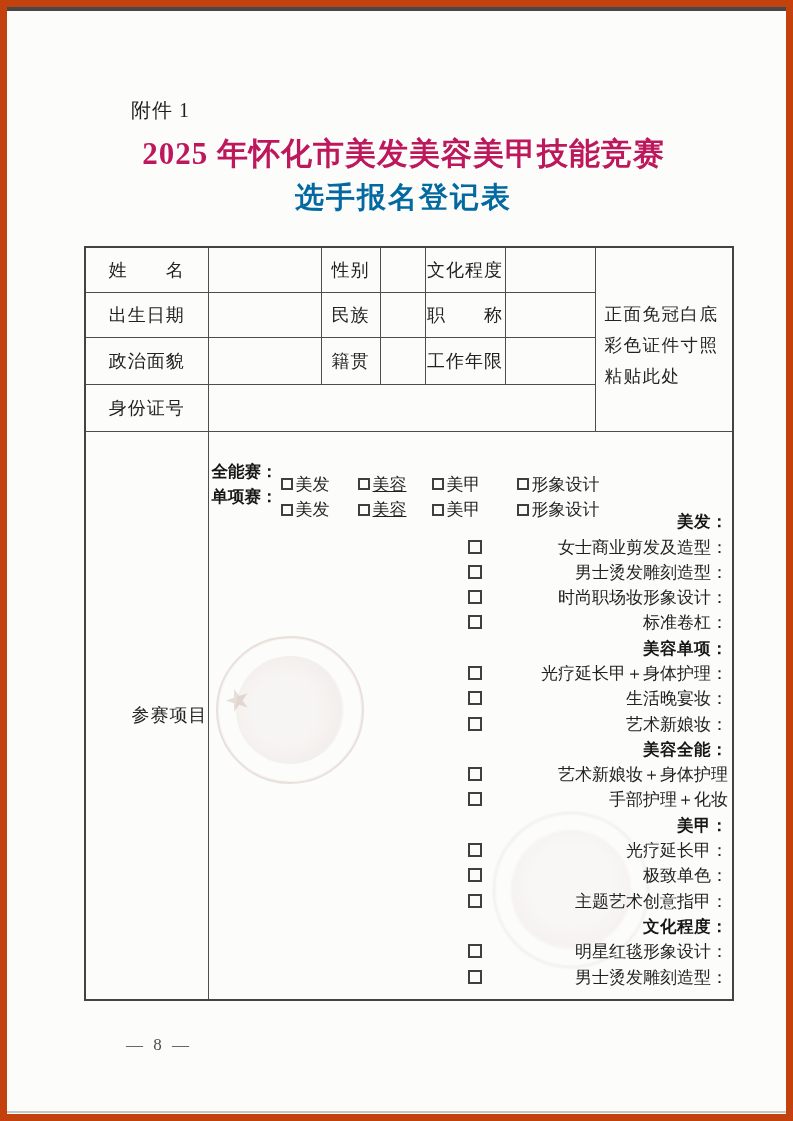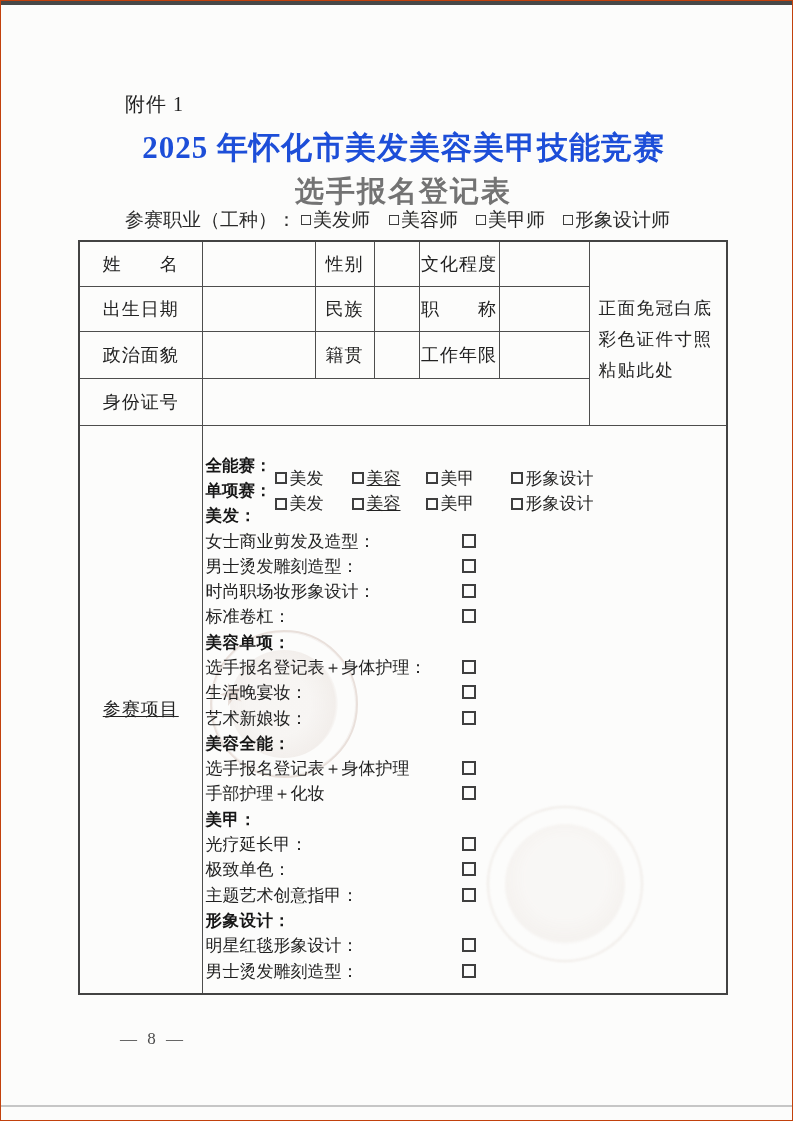--- a/index.html
+++ b/index.html
@@ -2,32 +2,32 @@
 <html><head>
 <meta charset="utf-8">
 <style>
   * { margin:0; padding:0; box-sizing:border-box; }
   html,body { background:#e9e9e9; }
   .page {
     position:relative;
     width:793px; height:1121px;
     margin:0 auto;
     background:#fcfcfb;
-    border:1px solid #c2410c;
+    border:7px solid #c2410c;
     overflow:hidden;
     font-family:"Liberation Serif","DejaVu Serif",serif;
     color:#1f1f1f;
   }
   .scan-top-edge { position:absolute; left:0; top:0; width:100%; height:4px; background:#484848; }
   .scan-bottom-edge { position:absolute; left:0; top:1104px; width:100%; height:2px; background:#c6c6c6; }
 
   .attachment { position:absolute; left:124px; top:90px; font-size:20px; letter-spacing:1px; }
   .title-wrap { position:absolute; left:0; top:126px; width:100%; padding-left:14px; text-align:center; }
-  .title-line1 { font-size:31px; font-weight:bold; letter-spacing:1px; color:#1d4ed8; }
-  .title-line2 { font-size:29px; font-weight:bold; letter-spacing:2px; margin-top:3px; color:#737373; }
+  .title-line1 { font-size:31px; font-weight:bold; letter-spacing:1px; color:#be185d; }
+  .title-line2 { font-size:29px; font-weight:bold; letter-spacing:2px; margin-top:3px; color:#0369a1; }
 
   .occupation { position:absolute; left:124px; top:206px; display:flex; align-items:center; font-size:19px; white-space:nowrap; color:#2a2a2a; }
   .occupation .occ-opt { display:inline-flex; align-items:center; }
   .occupation .occ-opt .cb-occ { margin-right:2px; }
   .occ-opt.o0 { margin-left:5px; } .occ-opt.o1 { margin-left:19px; }
   .occ-opt.o2 { margin-left:18px; } .occ-opt.o3 { margin-left:18px; }
 
   .cb { display:inline-block; border:2px solid #3f3f3f; background:transparent; vertical-align:middle; }
   .cb-occ  { width:10px; height:10px; border-width:1.5px; }
   .cb-sm   { width:12px; height:12px; margin-right:3px; }
@@ -41,24 +41,24 @@
     border:1px solid #4d4d4d;
     font-size:18px;
     vertical-align:middle;
     color:#222;
   }
   table.form { border:2px solid #434343; }
   td.lbl { text-align:center; letter-spacing:1px; }
   td.blank { background:transparent; }
   td.photo-cell { vertical-align:middle; padding:19px 7px 6px 9px; }
   .photo-note { font-size:17.5px; line-height:31px; letter-spacing:1.5px; color:#242424; }
-  td.entry-label-cell { text-align:center; font-size:18px; letter-spacing:1px;text-decoration:underline; }
+  td.entry-label-cell { text-align:right; font-size:18px; letter-spacing:1px; }
   td.entry-content-cell { vertical-align:top; padding:18px 4px 0 3px; position:relative; }
 
-  .entry-line { position:relative; height:25.3px; line-height:25.3px; font-size:17px; white-space:nowrap; color:#222; }
+  .entry-line { position:relative; height:25.3px; line-height:25.3px; font-size:17px; white-space:nowrap; color:#222;text-align:right; }
   .entry-line.header { font-weight:bold; font-family:"Liberation Sans","DejaVu Sans",sans-serif; font-size:16.5px; letter-spacing:0.5px; color:#161616; }
   .entry-line.group { font-size:17px; display:flex; align-items:center; }
   .group-label { font-weight:bold; font-family:"Liberation Sans","DejaVu Sans",sans-serif; font-size:16.5px; color:#161616; }
   .group-option { display:inline-flex; align-items:center;margin-top:26px; }
   .group-option.opt0 { margin-left:3px; }
   .group-option.opt1 { margin-left:28px;text-decoration:underline; }
   .group-option.opt2 { margin-left:25px; }
   .group-option.opt3 { margin-left:36px;font-family:Liberation Serif, serif; }
 
   .page-number { position:absolute; left:119px; top:1028px; font-size:17px; letter-spacing:3px; color:#4c4c4c; }
@@ -98,40 +98,20 @@
   <div class="scan-top-edge"></div>
   <div class="scan-bottom-edge"></div>
 
   <div class="attachment">附件 1</div>
 
   <div class="title-wrap">
     <div class="title-line1">2025 年怀化市美发美容美甲技能竞赛</div>
     <div class="title-line2">选手报名登记表</div>
   </div>
 
-  <div class="occupation">
-    <span>参赛职业（工种）：</span>
-
-  <span class="occ-opt o0">
-        <span class="cb cb-occ"></span>
-        <span>美发师</span>
-      </span>
-      <span class="occ-opt o1">
-        <span class="cb cb-occ"></span>
-        <span>美容师</span>
-      </span>
-      <span class="occ-opt o2">
-        <span class="cb cb-occ"></span>
-        <span>美甲师</span>
-      </span>
-      <span class="occ-opt o3">
-        <span class="cb cb-occ"></span>
-        <span>形象设计师</span>
-      </span>
-    </div>
 
   <div class="seal seal-1">
     <div class="seal-inner"></div>
     <div class="seal-star">★</div>
   </div>
   <div class="seal seal-2">
     <div class="seal-inner"></div>
   </div>
 
   <table class="form">
@@ -216,31 +196,31 @@
                 <span class="cb cb-sm"></span>
                 <span>形象设计</span>
               </span>
             </div>
             <div class="entry-line header"><span>美发：</span></div>
             <div class="entry-line item"><span>女士商业剪发及造型：</span><span class="cb cb-item"></span></div>
             <div class="entry-line item"><span>男士烫发雕刻造型：</span><span class="cb cb-item"></span></div>
             <div class="entry-line item"><span>时尚职场妆形象设计：</span><span class="cb cb-item"></span></div>
             <div class="entry-line item"><span>标准卷杠：</span><span class="cb cb-item"></span></div>
             <div class="entry-line header"><span>美容单项：</span></div>
-            <div class="entry-line item"><span>选手报名登记表＋身体护理：</span><span class="cb cb-item"></span></div>
+            <div class="entry-line item"><span>光疗延长甲＋身体护理：</span><span class="cb cb-item"></span></div>
             <div class="entry-line item"><span>生活晚宴妆：</span><span class="cb cb-item"></span></div>
             <div class="entry-line item"><span>艺术新娘妆：</span><span class="cb cb-item"></span></div>
             <div class="entry-line header"><span>美容全能：</span></div>
-            <div class="entry-line item"><span>选手报名登记表＋身体护理</span><span class="cb cb-item"></span></div>
+            <div class="entry-line item"><span>艺术新娘妆＋身体护理</span><span class="cb cb-item"></span></div>
             <div class="entry-line item"><span>手部护理＋化妆</span><span class="cb cb-item"></span></div>
             <div class="entry-line header"><span>美甲：</span></div>
             <div class="entry-line item"><span>光疗延长甲：</span><span class="cb cb-item"></span></div>
             <div class="entry-line item"><span>极致单色：</span><span class="cb cb-item"></span></div>
             <div class="entry-line item"><span>主题艺术创意指甲：</span><span class="cb cb-item"></span></div>
-            <div class="entry-line header"><span>形象设计：</span></div>
+            <div class="entry-line header"><span>文化程度：</span></div>
             <div class="entry-line item"><span>明星红毯形象设计：</span><span class="cb cb-item"></span></div>
             <div class="entry-line item"><span>男士烫发雕刻造型：</span><span class="cb cb-item"></span></div>
           </td>
     </tr>
   </tbody>
     </table>
 
   <div class="page-number">— 8 —</div>
 </div>
 

